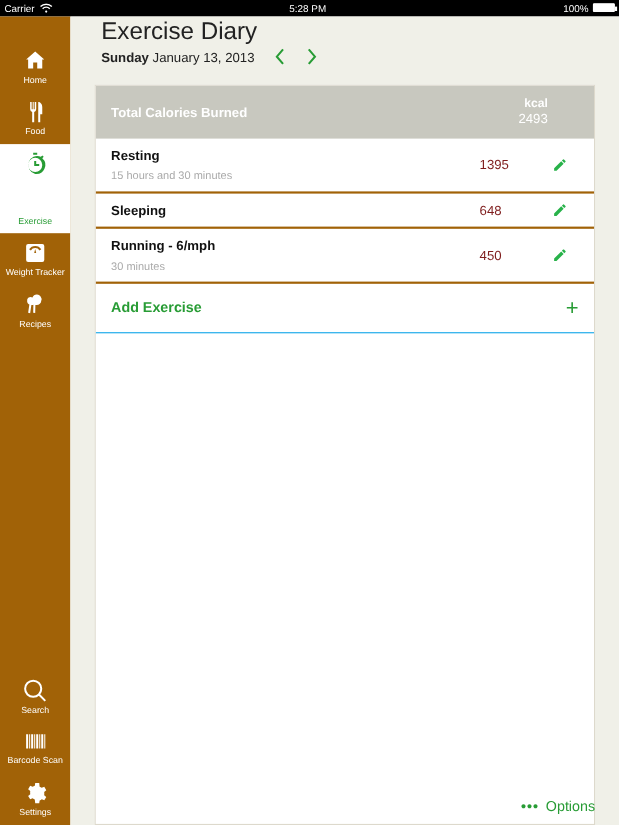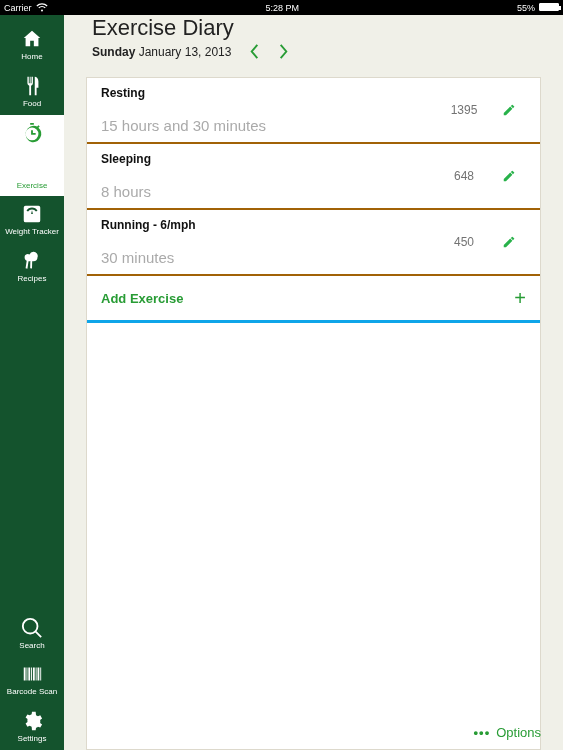--- a/index.html
+++ b/index.html
@@ -17,25 +17,25 @@
   }
   .status-left, .status-right { display: flex; align-items: flex-start; gap: 4px; }
   .status-center { font-weight: 500; }
   .battery-icon { display: inline-block; width: 20px; height: 8px; border: 1px solid #fff; border-radius: 1px; position: relative; background: #fff; }
   .battery-icon::after { content: ''; position: absolute; right: -3px; top: 2px; width: 2px; height: 4px; background: #fff; }
   
   .app { display: flex; height: 735px; }
   
   .sidebar {
     width: 64px;
-    background: #14532d;
+    background: #a16207;
     display: flex;
     flex-direction: column;
     color: #fff;
-    padding-top: 6px;
+    padding-top: 22px;
   }
   .sidebar-top { flex: 1; }
   .sidebar-item {
     display: flex;
     flex-direction: column;
     align-items: center;
     justify-content: center;
     padding: 7px 2px 6px;
     font-size: 8px;
     cursor: pointer;
@@ -95,29 +95,29 @@
   .totals-val { font-weight: 400; font-size: 12px; }
   
   .entry-row {
     display: flex;
     align-items: center;
     border-bottom: 2px solid #a16207;
     padding: 8px 14px;
   }
   .entry-main { flex: 1; }
   .entry-title { font-size: 12px; font-weight: 700; color: #111; }
-  .entry-sub { font-size: 15px; color: #aaa; margin-top: 17px; }
-  .entry-val { font-size: 12px; color: #737373; width: 56px; text-align: center; }
+  .entry-sub { font-size: 10px; color: #aaa; margin-top: 7px; }
+  .entry-val { font-size: 12px; color: #7f1d1d; width: 56px; text-align: left; }
   .entry-edit { width: 34px; display: flex; justify-content: center; color: #28b24a; cursor: pointer; }
   .entry-edit svg { width: 14px; height: 14px; }
   
   .add-row {
     display: flex;
     align-items: center;
-    border-bottom: 3px solid #0ea5e9;
+    border-bottom: 1px solid #0ea5e9;
     padding: 12px 14px;
     color: #289c35;
     font-weight: 700;
     font-size: 13px;
     cursor: pointer;
   }
   .add-row .plus { margin-left: auto; font-size: 20px; font-weight: 400; line-height: 1; }
   
   .empty-fill { flex: 1; }
   
@@ -138,21 +138,21 @@
 
 <div class="status-bar">
   <div class="status-left">
     <span>Carrier</span>
     <svg width="12" height="9" viewBox="0 0 12 9">
         <path fill="#fff" d="M6 8.5a1 1 0 100-2 1 1 0 000 2zM3.2 5.3a4 4 0 015.6 0l.9-.9a5.3 5.3 0 00-7.4 0l.9.9zM1.3 3.4a6.7 6.7 0 019.4 0l.9-.9a8 8 0 00-11.2 0l.9.9z"></path>
       </svg>
   </div>
   <div class="status-center">5:28 PM</div>
   <div class="status-right">
-    <span>55%</span>
+    <span>100%</span>
     <span class="battery-icon"></span>
   </div>
 </div>
 
 <div class="app">
   <div class="sidebar">
     <div class="sidebar-top">
       <div class="sidebar-item">
         <span class="sidebar-icon">
           <svg viewBox="0 0 24 24">
@@ -236,38 +236,44 @@
         </span>
         <span class="nav-chev">
           <svg viewBox="0 0 10 16">
               <path fill="none" stroke="currentColor" stroke-width="2" d="M2 1l6 7-6 7"></path>
             </svg>
         </span>
       </div>
     </div>
 
     <div class="panel">
+      <div class="totals-row">
+        <div class="totals-label">Total Calories Burned</div>
+        <div class="totals-right">
+          <div class="totals-unit">kcal</div>
+          <div class="totals-val">2493</div>
+        </div>
+      </div>
 
       <div class="entry-row">
         <div class="entry-main">
           <div class="entry-title">Resting</div>
           <div class="entry-sub">15 hours and 30 minutes</div>
         </div>
         <div class="entry-val">1395</div>
         <div class="entry-edit">
           <svg viewBox="0 0 24 24">
               <path fill="currentColor" d="M3 17.25V21h3.75L17.81 9.94l-3.75-3.75L3 17.25zM20.71 7.04a1 1 0 000-1.41l-2.34-2.34a1 1 0 00-1.41 0l-1.83 1.83 3.75 3.75 1.83-1.83z"></path>
             </svg>
         </div>
       </div>
 
       <div class="entry-row">
         <div class="entry-main">
           <div class="entry-title">Sleeping</div>
-          <div class="entry-sub">8 hours</div>
         </div>
         <div class="entry-val">648</div>
         <div class="entry-edit">
           <svg viewBox="0 0 24 24">
               <path fill="currentColor" d="M3 17.25V21h3.75L17.81 9.94l-3.75-3.75L3 17.25zM20.71 7.04a1 1 0 000-1.41l-2.34-2.34a1 1 0 00-1.41 0l-1.83 1.83 3.75 3.75 1.83-1.83z"></path>
             </svg>
         </div>
       </div>
 
       <div class="entry-row">

